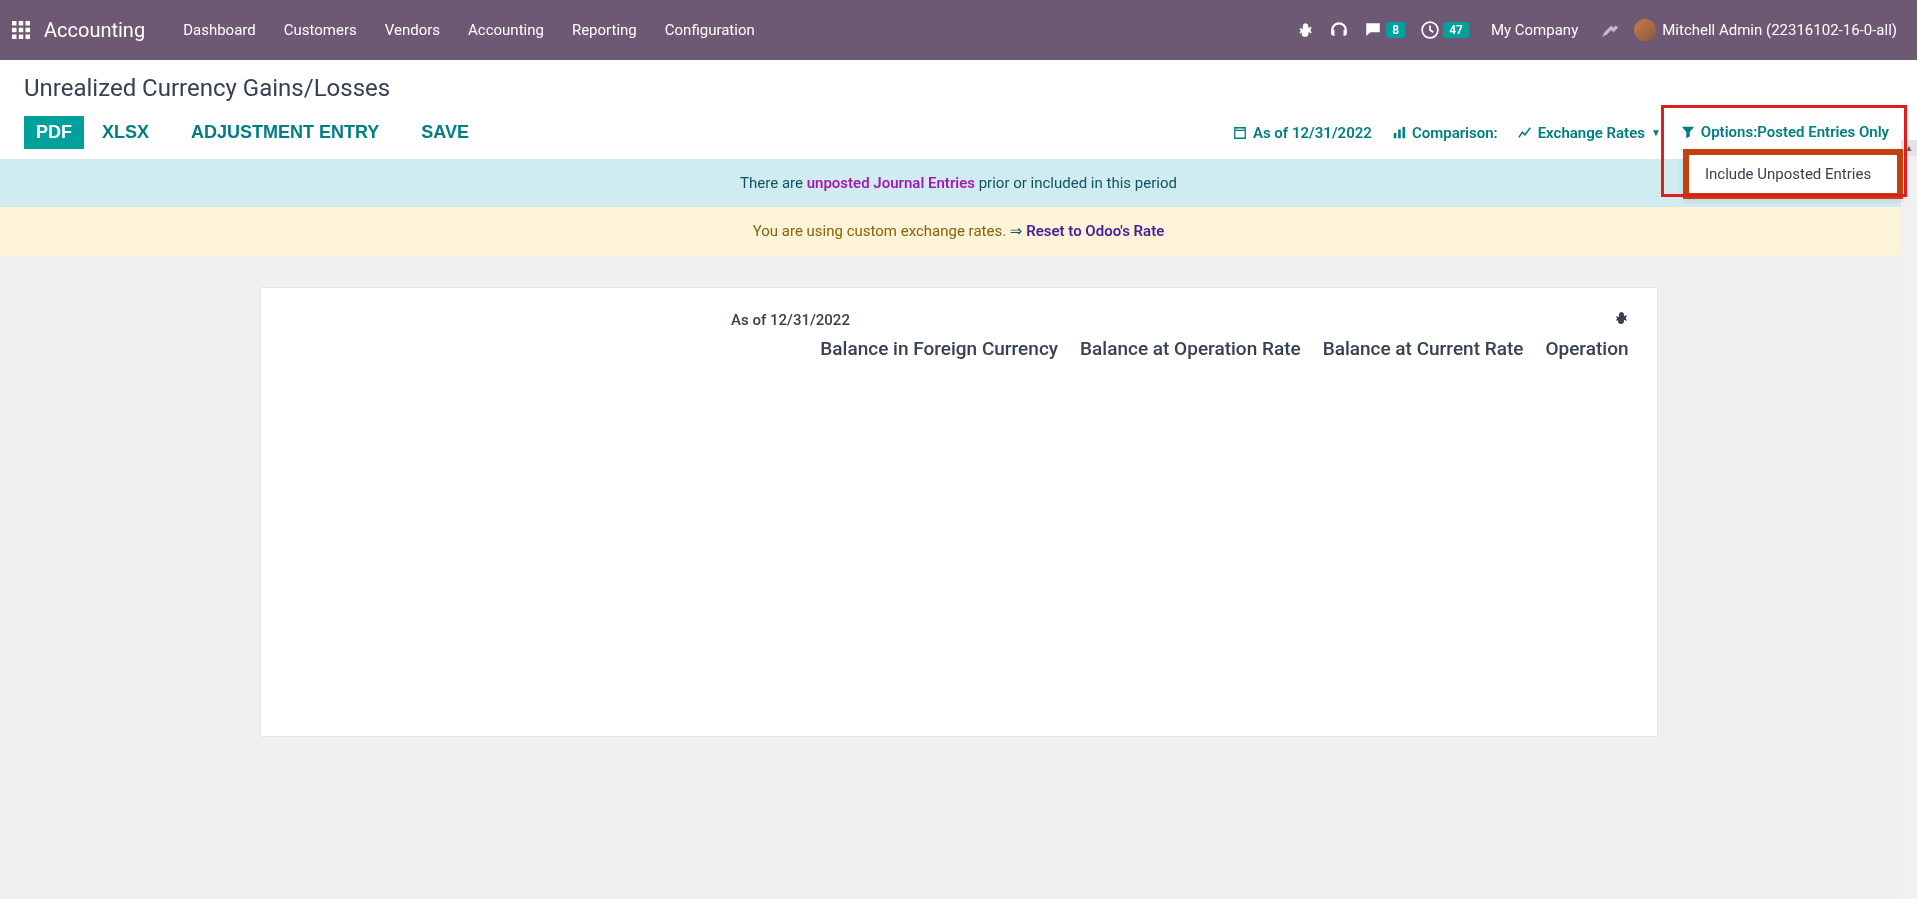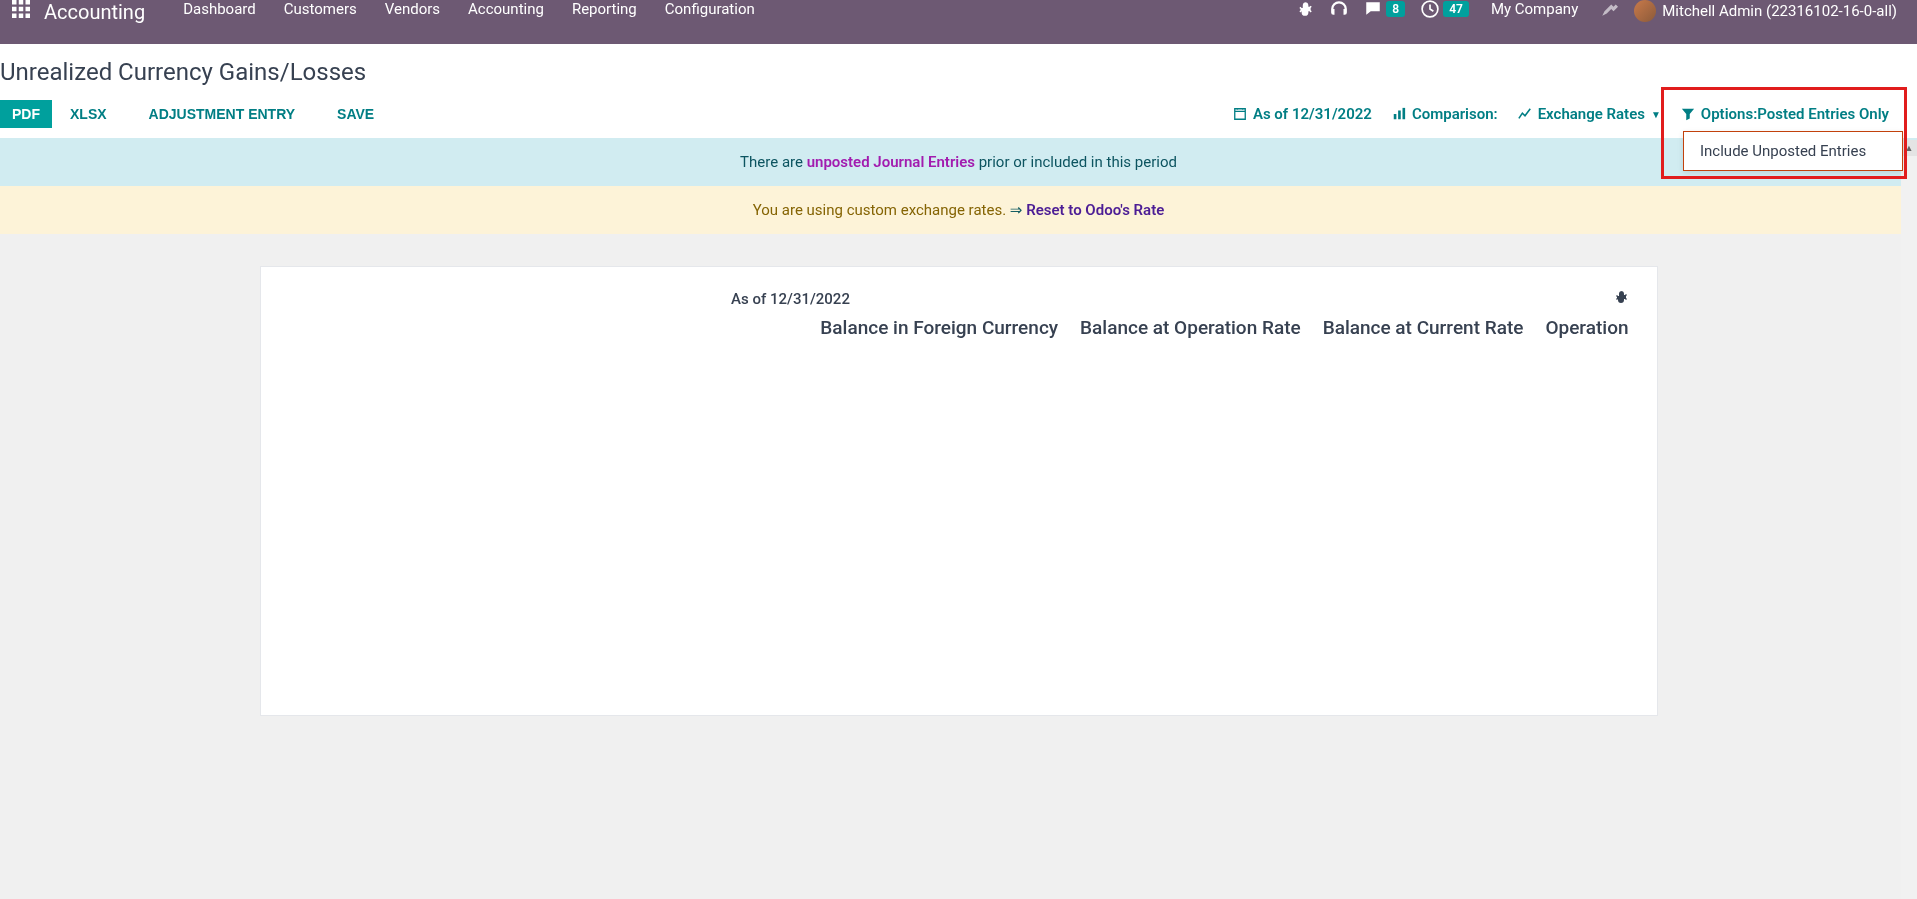--- a/index.html
+++ b/index.html
@@ -1,40 +1,40 @@
 <!DOCTYPE html>
 <html><head>
 <meta charset="utf-8">
 <style>
 * { box-sizing: border-box; margin: 0; padding: 0; }
 body { font-family: -apple-system, BlinkMacSystemFont, "Segoe UI", Roboto, "Helvetica Neue", Arial, sans-serif; background: #f0f0f0; color: #374151; font-size: 14px; }
-.navbar { background: #6d5973; color: #fff; height: 44px; display: flex; align-items: flex-start; padding: 0 12px; }
+.navbar { background: #6d5973; color: #fff; height: 60px; display: flex; align-items: center; padding: 0 12px; }
 .navbar .apps-icon { width: 18px; height: 18px; margin-right: 14px; cursor: pointer; }
 .navbar .app-name { font-size: 20px; font-weight: 400; margin-right: 24px; }
 .navbar .nav-item { color: #fff; padding: 0 14px; font-size: 15px; cursor: pointer; text-decoration: none; }
 .navbar .spacer { flex: 1; }
 .navbar .right-item { padding: 0 8px; display: flex; align-items: center; cursor: pointer; color: #fff; font-size: 15px; }
 .navbar .badge { background: #00a09d; color: #fff; border-radius: 3px; padding: 1px 6px; font-size: 12px; margin-left: 4px; font-weight: 600; }
 .navbar .avatar { width: 22px; height: 22px; border-radius: 50%; background: linear-gradient(135deg, #c97a4a, #8b5a3a); margin-right: 6px; }
 .navbar svg { width: 18px; height: 18px; fill: #fff; }
 
-.page-header { background: #fff; padding: 14px 18px 0 0; }
+.page-header { background: #fff; padding: 14px 18px 0 24px; }
 .page-title { font-size: 24px; color: #374151; font-weight: 400; margin-bottom: 14px; }
 .toolbar { display: flex; align-items: center; padding-bottom: 10px; }
-.toolbar .btn { padding: 6px 12px; font-size: 14px; font-weight: 600; cursor: pointer; border: none; background: none; margin-right: 6px; }
+.toolbar .btn { padding: 6px 12px; font-size: 18px; font-weight: 600; cursor: pointer; border: none; background: none; margin-right: 6px; }
 .toolbar .btn.primary { background: #00a09d; color: #fff; }
 .toolbar .btn.link { color: #017e84; }
 .toolbar .spacer { flex: 1; }
 .toolbar .filter { color: #017e84; font-size: 15px; padding: 0 10px; cursor: pointer; display: inline-flex; align-items: center; font-weight: 600; }
 .toolbar .filter svg { width: 14px; height: 14px; fill: #017e84; margin-right: 6px; }
 .toolbar .caret { margin-left: 6px; font-size: 10px; }
 
 .options-wrapper { position: relative; }
 .options-outline { position: absolute; top: -18px; right: -8px; width: 246px; height: 92px; border: 3px solid #e11d1d; pointer-events: none; z-index: 100; }
-.options-dropdown { position: absolute; top: 26px; right: -4px; background: #fff; border: 1px solid #c2410c; box-shadow: 0 2px 6px rgba(0,0,0,0.1); min-width: 220px; z-index: 50; }
+.options-dropdown { position: absolute; top: 26px; right: -4px; background: #fff; border: 6px solid #c2410c; box-shadow: 0 2px 6px rgba(0,0,0,0.1); min-width: 220px; z-index: 50; }
 .options-dropdown .item { padding: 10px 16px; font-size: 15px; color: #374151; cursor: pointer; font-weight: 400; }
 
 .alert { padding: 15px 20px; text-align: center; font-size: 15px; display: flex; justify-content: center; align-items: center; }
 .alert.info { background: #d1ecf1; color: #0c5460; }
 .alert.info a { color: #a21caf; font-weight: 600; text-decoration: none; }
 .alert.warn { background: #fdf3d8; color: #856404; }
 .alert.warn a { color: #4c1d95; font-weight: 600; text-decoration: none; text-align: center; }
 
 .content-wrapper { padding: 32px 0; display: flex; justify-content: center; }
 .report-panel { background: #fff; width: 1398px; min-height: 450px; border: 1px solid #e5e7eb; padding: 22px 28px; position: relative; }

